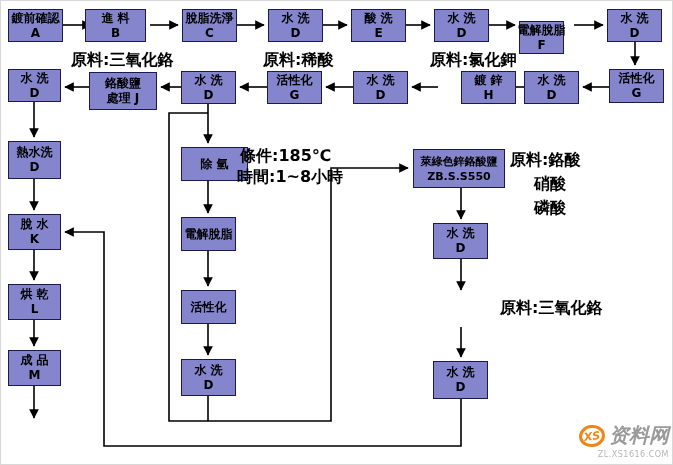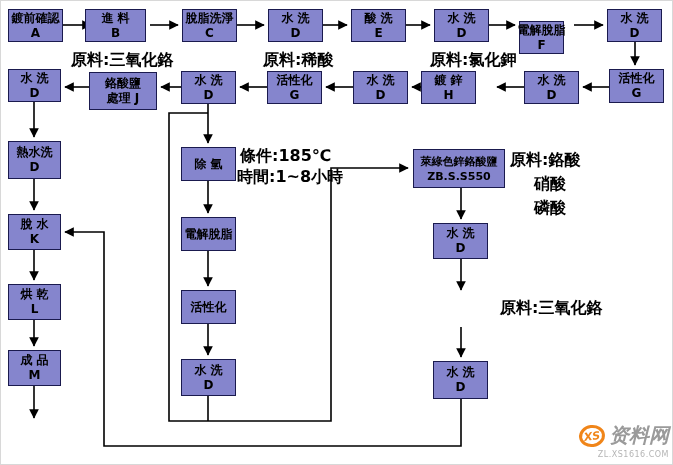--- a/index.html
+++ b/index.html
@@ -123,21 +123,21 @@
     </div>
 
   <div class="node" style="left:608px;top:68px;width:55px;height:34px">
       <span>活性化</span>
       <span>G</span>
     </div>
   <div class="node" style="left:523px;top:70px;width:55px;height:33px">
       <span>水  洗</span>
       <span>D</span>
     </div>
-  <div class="node" style="left:420px;top:70px;width:55px;height:33px">
+  <div class="node" style="left:460px;top:70px;width:55px;height:33px">
       <span>鍍  鋅</span>
       <span>H</span>
     </div>
   <div class="node" style="left:352px;top:70px;width:55px;height:33px">
       <span>水  洗</span>
       <span>D</span>
     </div>
   <div class="node" style="left:266px;top:70px;width:55px;height:33px">
       <span>活性化</span>
       <span>G</span>
@@ -165,21 +165,21 @@
     </div>
   <div class="node" style="left:7px;top:283px;width:53px;height:36px">
       <span>烘  乾</span>
       <span>L</span>
     </div>
   <div class="node" style="left:7px;top:349px;width:53px;height:36px">
       <span>成  品</span>
       <span>M</span>
     </div>
 
-  <div class="node" style="left:180px;top:146px;width:55px;height:34px">
+  <div class="node" style="left:180px;top:146px;width:67px;height:34px">
       <span>除  氫</span>
     </div>
   <div class="node" style="left:180px;top:216px;width:55px;height:34px">
       <span>電解脫脂</span>
     </div>
   <div class="node" style="left:180px;top:289px;width:55px;height:34px">
       <span>活性化</span>
     </div>
   <div class="node" style="left:180px;top:358px;width:55px;height:37px">
       <span>水  洗</span>

